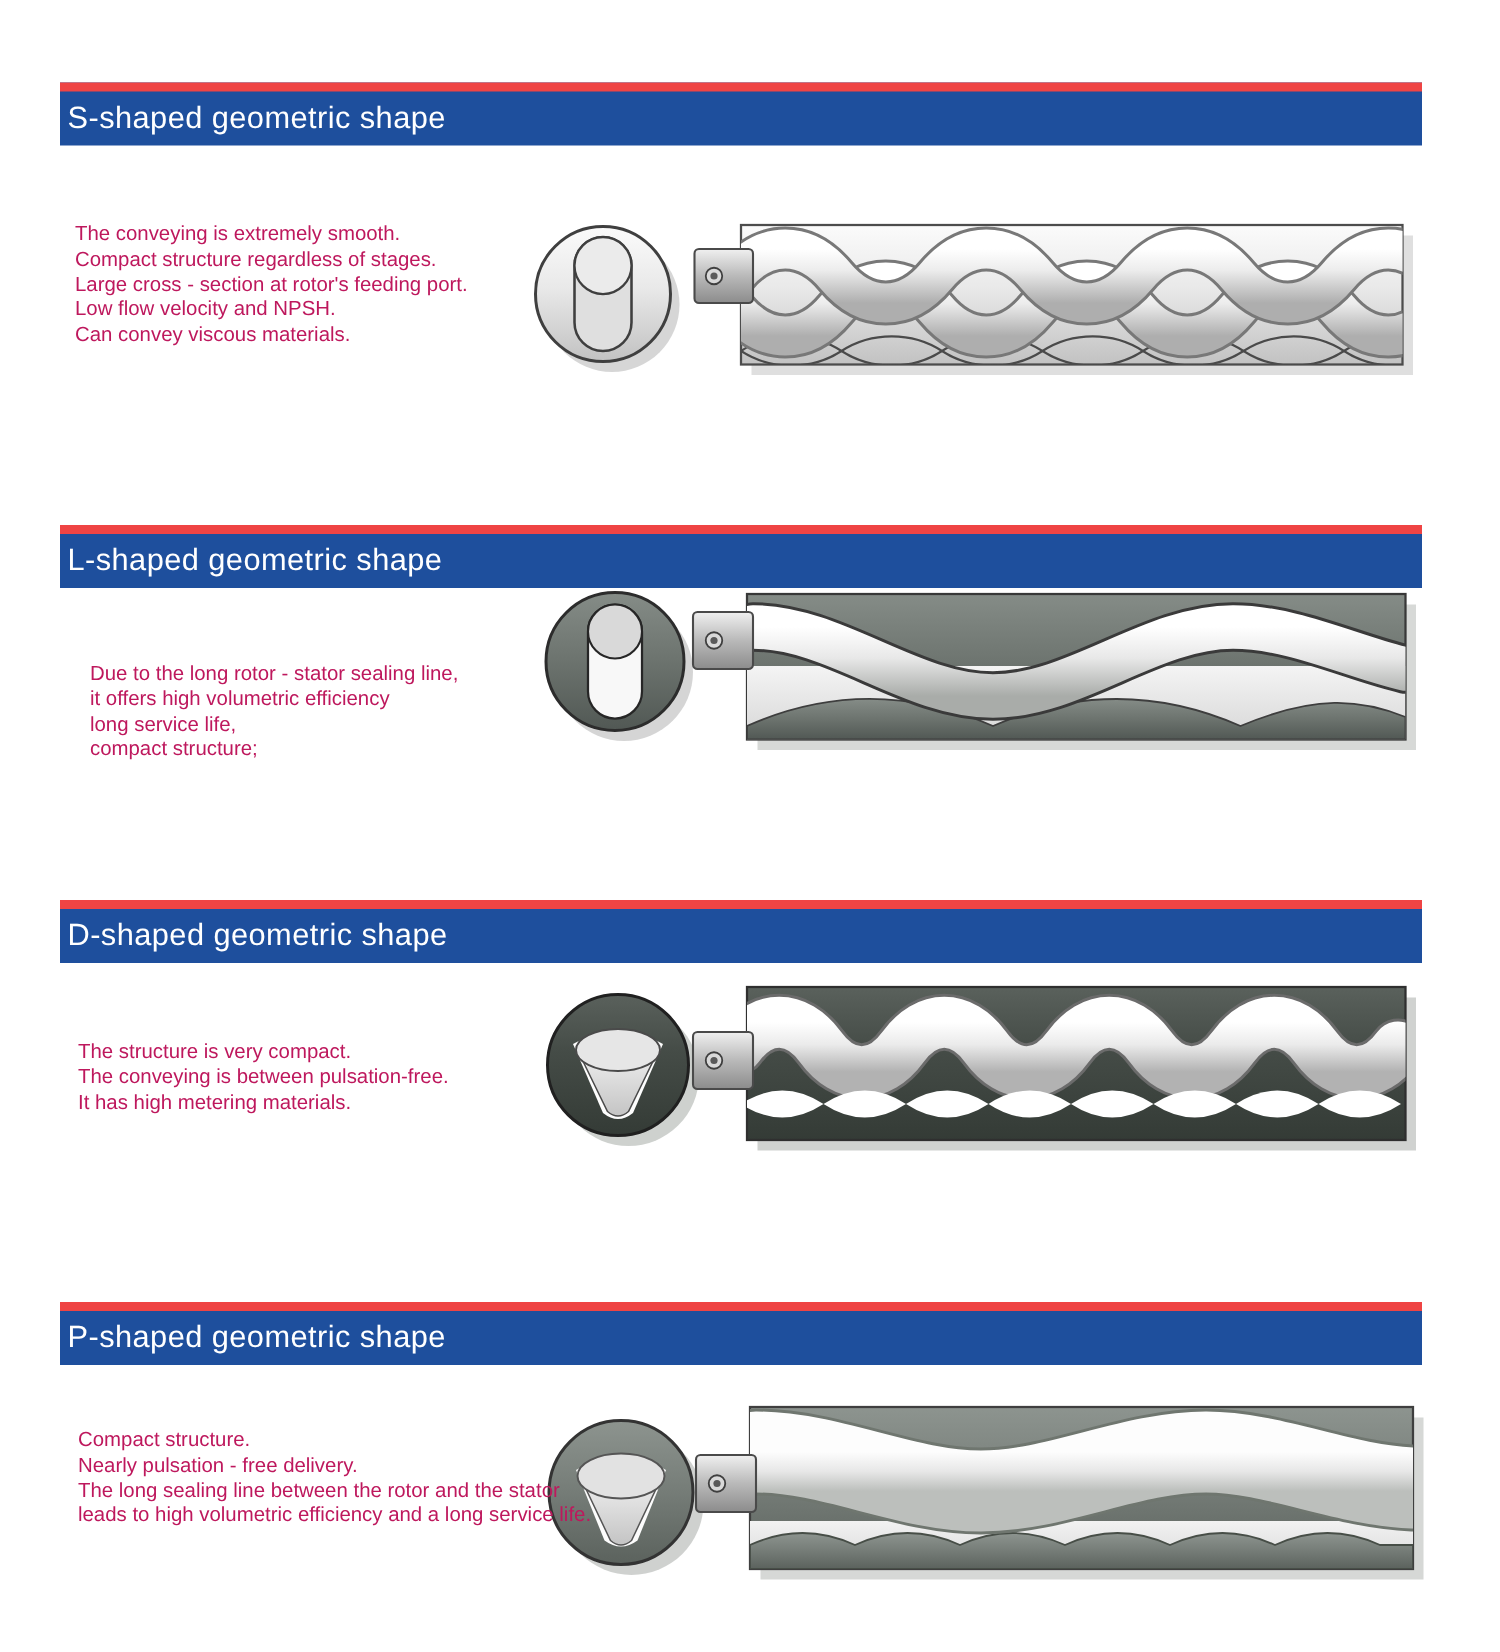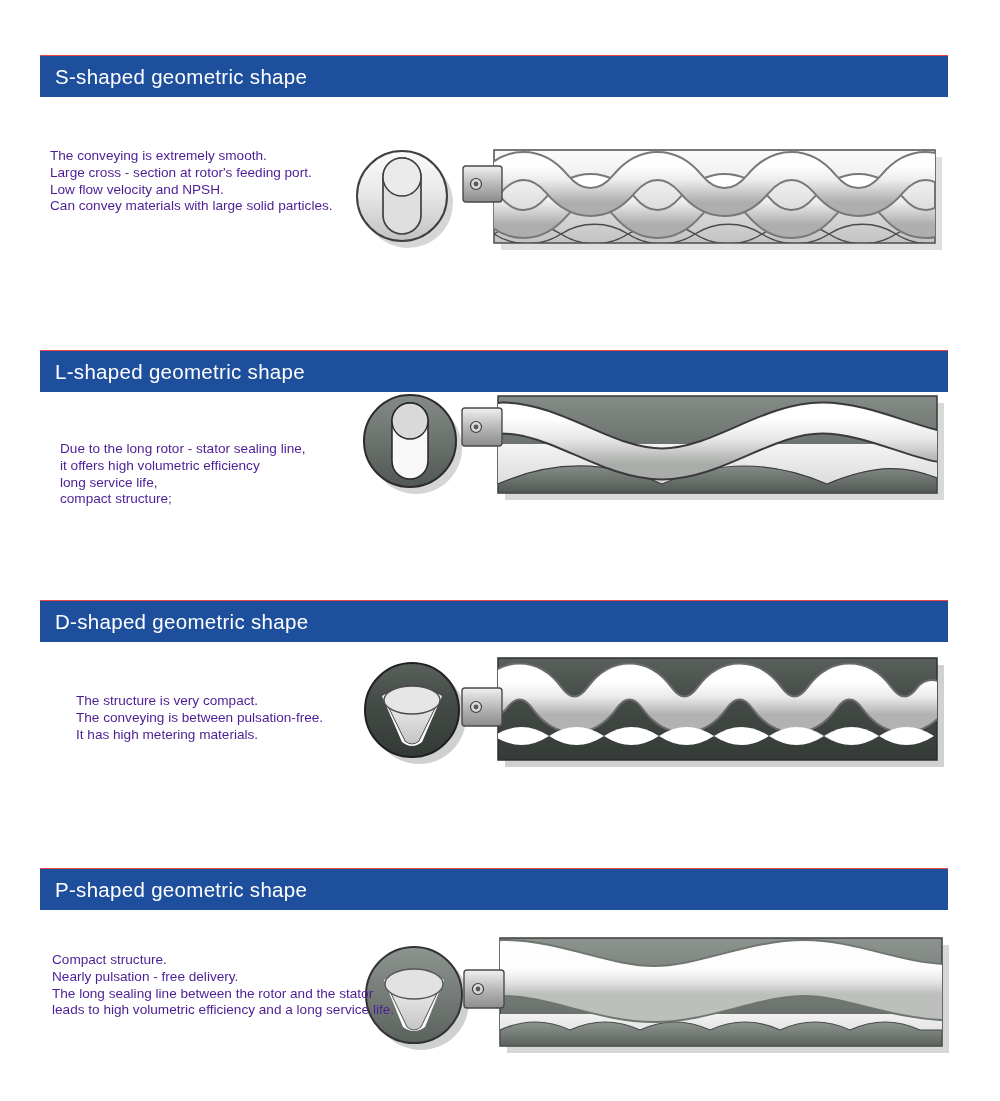--- a/index.html
+++ b/index.html
@@ -3,41 +3,42 @@
 <meta charset="utf-8">
 <style>
   html,body{margin:0;padding:0;}
   body{
     width:1000px;height:1101px;position:relative;background:#ffffff;
     font-family:"Liberation Sans", sans-serif;overflow:hidden;
   }
   .banner{
     position:absolute;left:40px;width:908px;height:42px;background:#1e4f9d;
     color:#ffffff;font-size:20.5px;display:flex;align-items:center;
-    padding-left:15px;box-sizing:border-box;letter-spacing:.3px;
-    border-top:1px solid #ef4444;
+    padding-left:5px;box-sizing:border-box;letter-spacing:.3px;
+    border-top:6px solid #ef4444;
   }
   .desc{
-    position:absolute;font-size:13.6px;line-height:16.8px;color:#4c1d95;
+    position:absolute;font-size:13.6px;line-height:16.8px;color:#be185d;
     z-index:5;
   }
   .illus{position:absolute;z-index:1;}
 </style>
 </head>
 <body>
 
 <section>
   <div class="banner" style="top:55px">
     <span>S-shaped geometric shape</span>
   </div>
   <div class="desc" style="top:148px;left:50px">
     <div>The conveying is extremely smooth.</div>
+    <div>Compact structure regardless of stages.</div>
     <div>Large cross - section at rotor's feeding port.</div>
     <div>Low flow velocity and NPSH.</div>
-    <div>Can convey materials with large solid particles.</div>
+    <div>Can convey viscous materials.</div>
   </div>
   <svg class="illus" style="left:352px;top:138px" width="600" height="122" viewBox="0 0 600 122">
     <defs>
       <linearGradient id="bodyS" x1="0" y1="0" x2="0" y2="1">
         <stop offset="0" stop-color="#fbfbfb"></stop>
           <stop offset="0.45" stop-color="#e9e9e9"></stop>
           <stop offset="1" stop-color="#c2c2c2"></stop>
       </linearGradient>
       <linearGradient id="rotorS" x1="0" y1="0" x2="0" y2="1">
         <stop offset="0" stop-color="#ffffff"></stop>
@@ -137,21 +138,21 @@
         <circle cx="124" cy="39" r="2.4" fill="#5a5a5a"></circle>
       </g>
     </g>
   </svg>
 </section>
 
 <section>
   <div class="banner" style="top:600px">
     <span>D-shaped geometric shape</span>
   </div>
-  <div class="desc" style="top:693px;left:76px">
+  <div class="desc" style="top:693px;left:52px">
     <div>The structure is very compact.</div>
     <div>The conveying is between pulsation-free.</div>
     <div>It has high metering materials.</div>
   </div>
   <svg class="illus" style="left:352px;top:648px" width="600" height="125" viewBox="0 0 600 125">
     <defs>
       <linearGradient id="darkD" x1="0" y1="0" x2="0" y2="1">
         <stop offset="0" stop-color="#5a615c"></stop>
           <stop offset="0.4" stop-color="#454c47"></stop>
           <stop offset="1" stop-color="#343b36"></stop>

